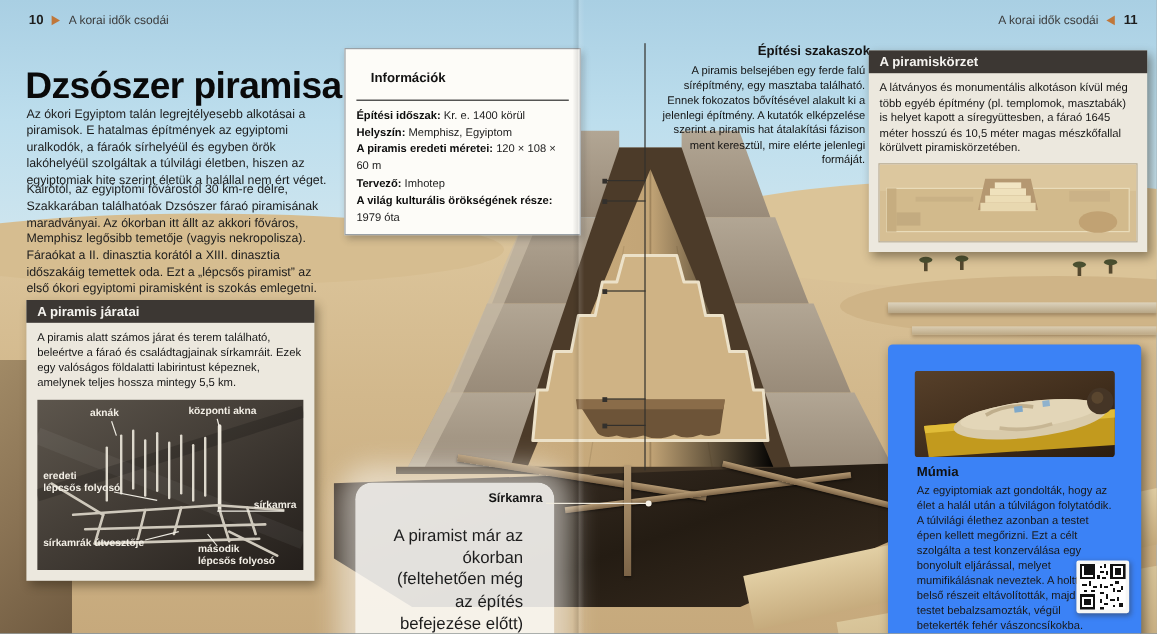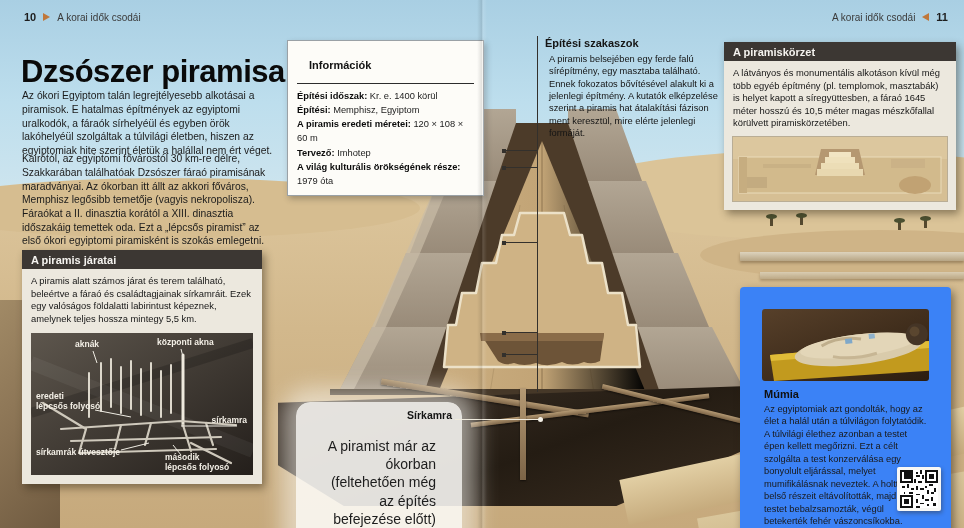--- a/index.html
+++ b/index.html
@@ -49,21 +49,21 @@
   
   .infobox{position:absolute;left:287px;top:40px;width:197px;background:#fdfcf8;
            border:1px solid #9aa1a6;box-shadow:2px 3px 6px rgba(40,40,40,.3);
            padding:6px 9px 7px;}
   .infobox h3{margin:12px;font-size:11px;color:#121212;}
   .infobox .rule{height:0;border-bottom:1.6px solid #2c2c2c;margin:4px 0 5px;}
   .infobox .row{font-size:9.3px;line-height:1.52;color:#1c1c1c;}
   .infobox .row b{color:#0c0c0c;}
 
   
-  .construction{position:absolute;left:545px;top:37px;width:180px;color:#141414;}
+  .construction{position:absolute;left:545px;top:37px;width:180px;color:#141414;text-align:right;}
   .construction h3{margin:0 0 3px;font-size:11px;}
   .construction p{margin:4px;font-size:9.3px;line-height:1.33;}
   .vline{position:absolute;left:537px;top:36px;width:1px;height:356px;background:#33302c;}
   .tick{position:absolute;left:505px;width:33px;height:1px;background:#33302c;}
   .tick:before{content:"";position:absolute;left:-3px;top:-1.5px;width:4px;height:4px;background:#33302c;}
 
   
   .panel{position:absolute;background:#ece8de;box-shadow:3px 4px 8px rgba(40,30,15,.45);}
   .panel .phead{background:#3c3733;color:#f5f3ef;font-size:11px;font-weight:bold;
                 padding:4px 9px 3px;}
@@ -174,21 +174,21 @@
   </div>
 
   <h1 class="headline">Dzsószer piramisa</h1>
   <p class="intro p1">Az ókori Egyiptom talán legrejtélyesebb alkotásai a piramisok. E hatalmas építmények az egyiptomi uralkodók, a fáraók sírhelyéül és egyben örök lakóhelyéül szolgáltak a túlvilági életben, hiszen az egyiptomiak hite szerint életük a halállal nem ért véget.</p>
   <p class="intro p2">Kairótól, az egyiptomi fővárostól 30 km-re délre, Szakkarában találhatóak Dzsószer fáraó piramisának maradványai. Az ókorban itt állt az akkori főváros, Memphisz legősibb temetője (vagyis nekropolisza). Fáraókat a II. dinasztia korától a XIII. dinasztia időszakáig temettek oda. Ezt a „lépcsős piramist” az első ókori egyiptomi piramisként is szokás emlegetni.</p>
 
   <div class="infobox">
     <h3>Információk</h3>
     <div class="rule"></div>
     <div class="row"><b>Építési időszak:</b> <span>Kr. e. 1400 körül</span></div>
-    <div class="row"><b>Építési:</b> <span>Memphisz, Egyiptom</span></div>
+    <div class="row"><b>Helyszín:</b> <span>Memphisz, Egyiptom</span></div>
     <div class="row"><b>A piramis eredeti méretei:</b> <span>120 × 108 × 60 m</span></div>
     <div class="row"><b>Tervező:</b> <span>Imhotep</span></div>
     <div class="row"><b>A világ kulturális örökségének része:</b> <span>1979 óta</span></div>
   </div>
 
   <div class="construction">
     <h3>Építési szakaszok</h3>
     <p>A piramis belsejében egy ferde falú sírépítmény, egy masztaba található. Ennek fokozatos bővítésével alakult ki a jelenlegi építmény. A kutatók elképzelése szerint a piramis hat átalakítási fázison ment keresztül, mire elérte jelenlegi formáját.</p>
   </div>
   <div class="vline"></div>

